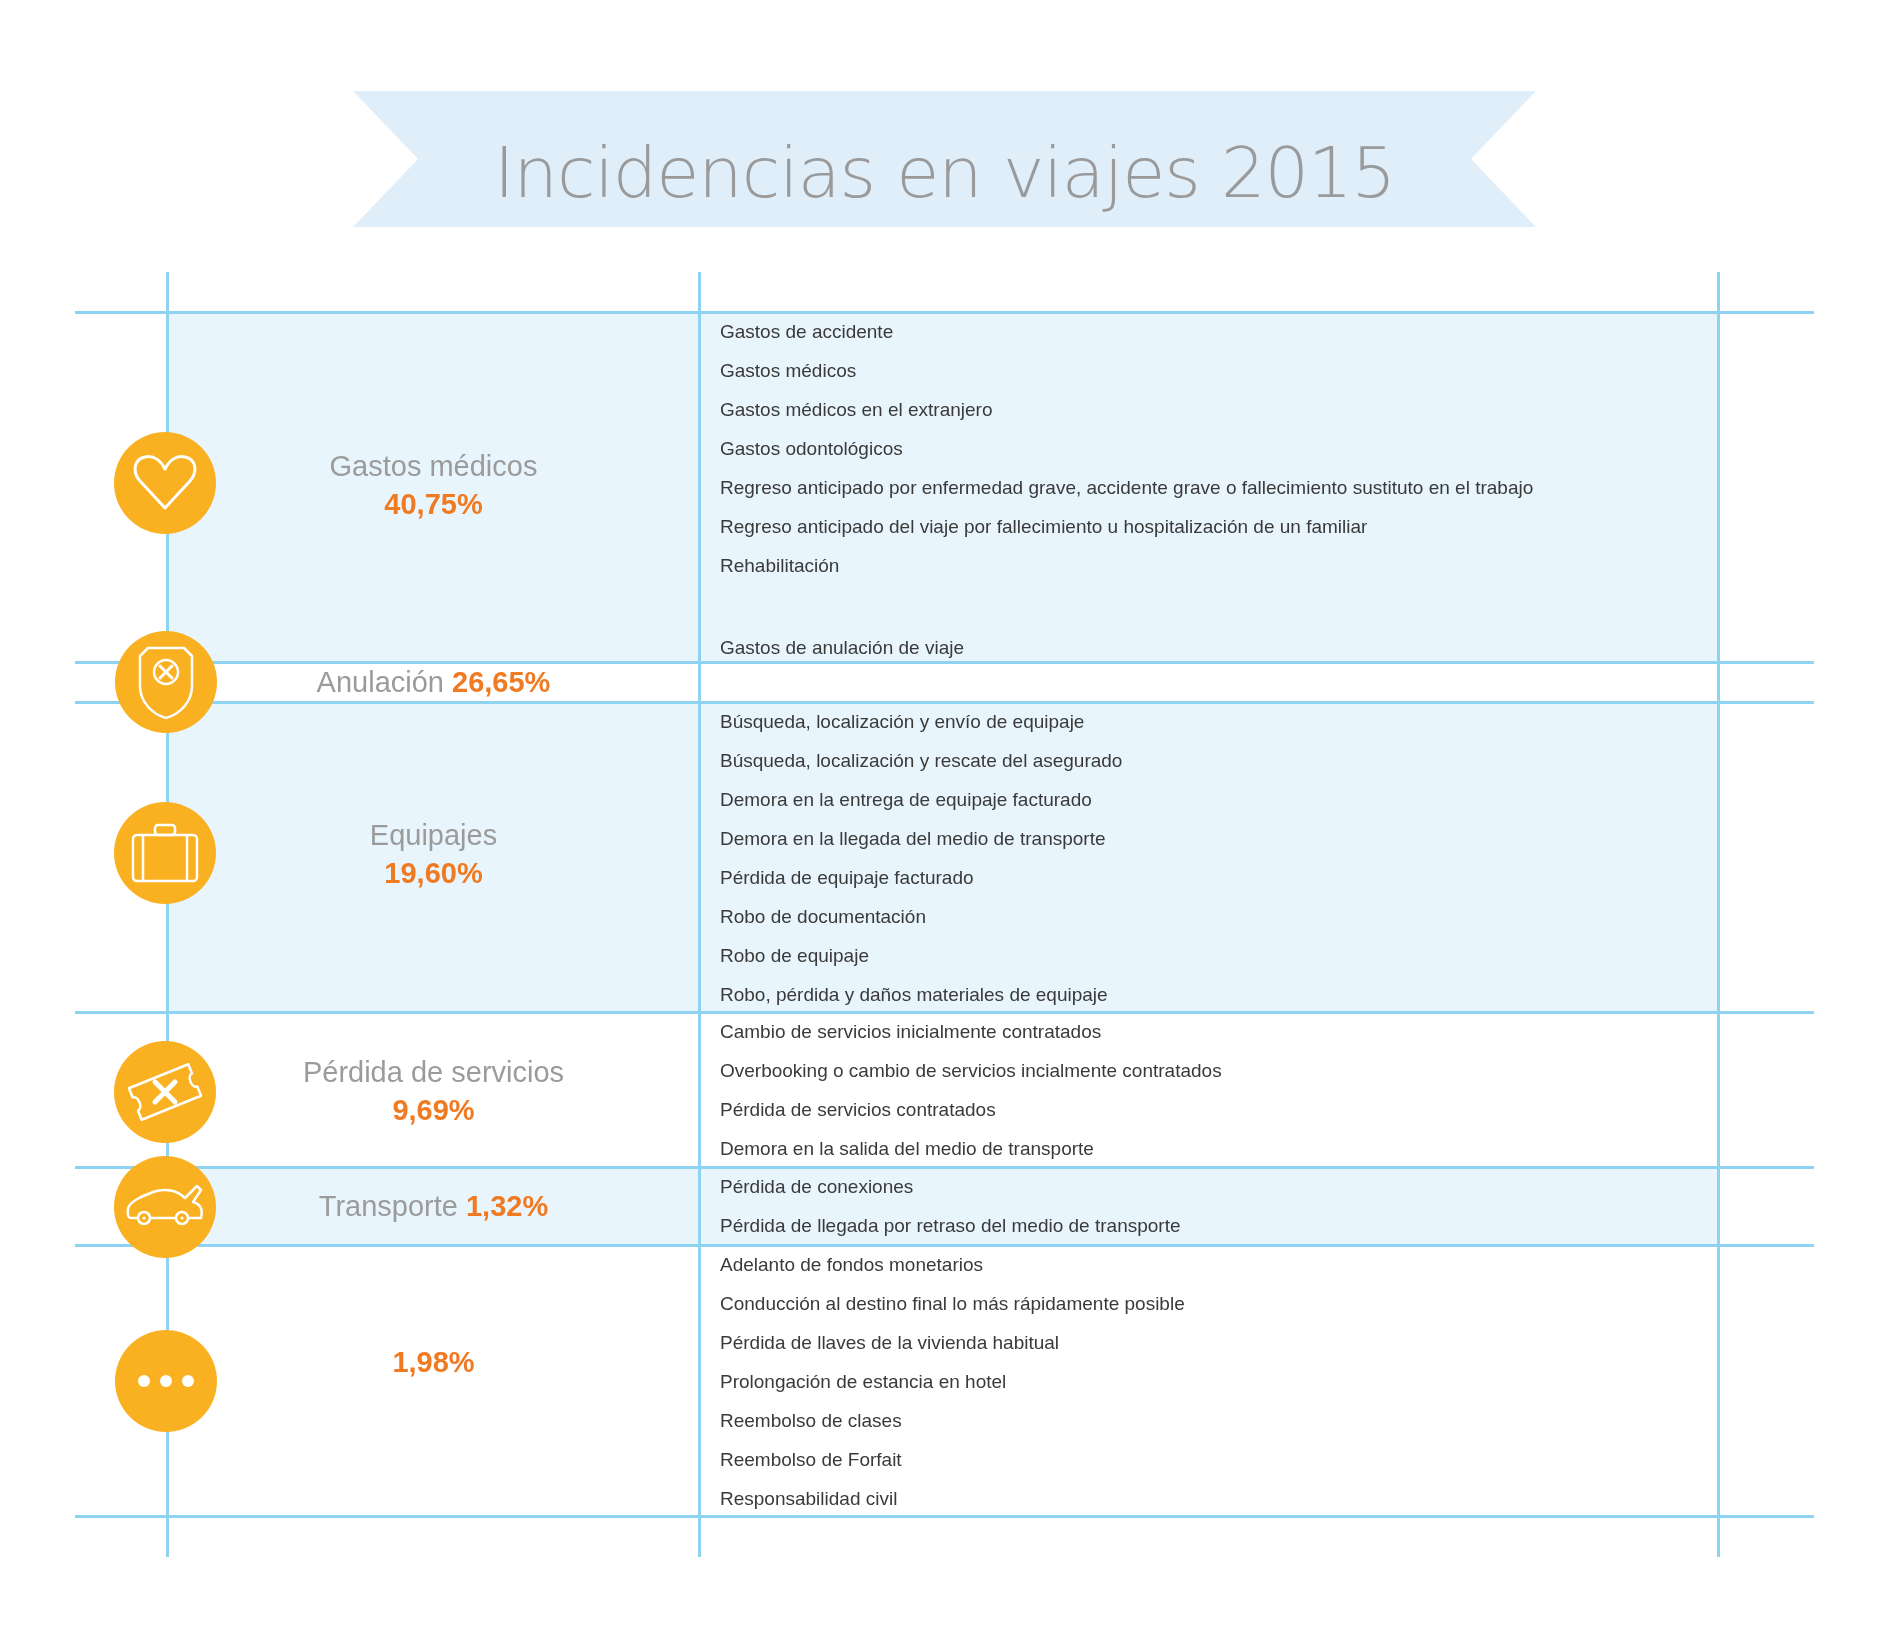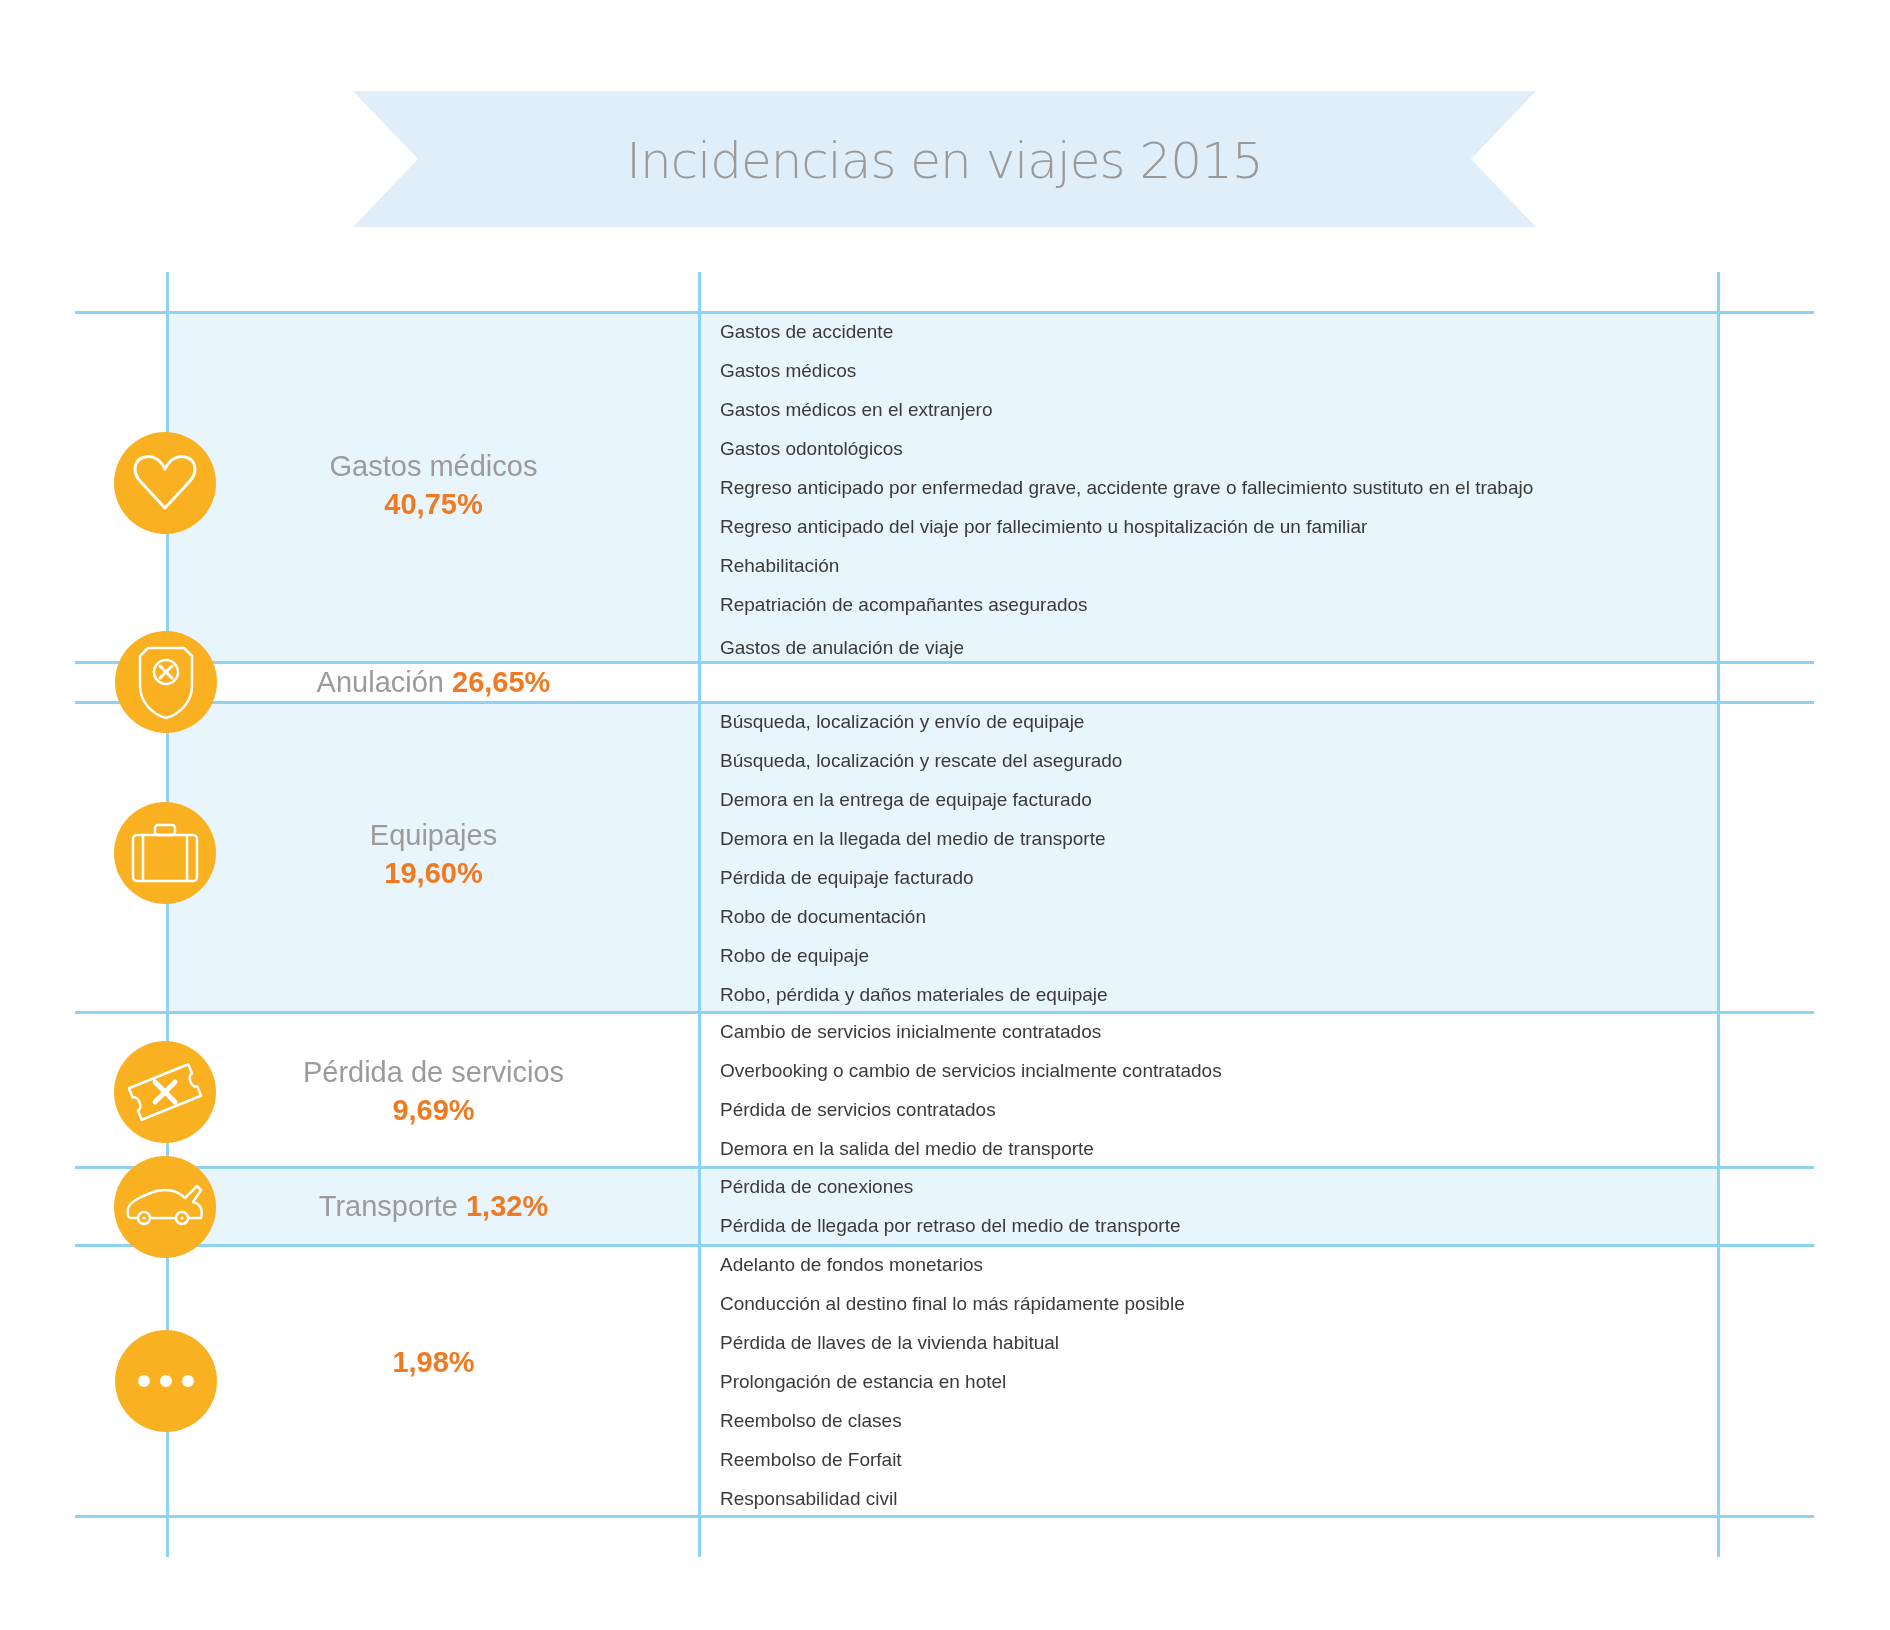--- a/index.html
+++ b/index.html
@@ -1,24 +1,24 @@
 <!DOCTYPE html>
 <html><head>
 <meta charset="utf-8">
 <style>
   html, body { margin: 0; padding: 0; background: #ffffff; }
   body { width: 1890px; height: 1630px; position: relative; overflow: hidden;
          font-family: "Liberation Sans", "DejaVu Sans", sans-serif; }
   .abs { position: absolute; }
   .banner { left: 353px; top: 91px; width: 1183px; height: 136px; }
   .banner svg { position: absolute; left: 0; top: 0; }
-  .title { position: absolute; left: 0; top: 0; width: 100%; height: 136px;
+  .title { position: absolute; left: 0; top: 12px; width: 100%; height: 136px;
            display: flex; align-items: center; justify-content: center;
            font-family: "DejaVu Sans", sans-serif; font-weight: 200;
-           font-size: 50px; color: #9a9a9a; letter-spacing: -1px; padding-top: 4px; box-sizing: border-box;}
+           font-size: 70px; color: #9a9a9a; letter-spacing: -1px; padding-top: 4px; box-sizing: border-box;}
   .band { position: absolute; left: 167px; width: 1551px; background: #e8f5fd; }
   .hline { position: absolute; left: 75px; width: 1739px; height: 3px; background: #8fd3f3; }
   .vline { position: absolute; width: 3px; background: #8fd3f3; }
   .label { position: absolute; left: 170px; width: 527px; text-align: center;
            color: #9b9b9b; font-size: 29px; line-height: 38px; }
   .pct { color: #f07a22; font-weight: bold; }
   .items { position: absolute; left: 720px; margin: 0; padding: 0; list-style: none; }
   .items li { height: 39px; line-height: 39px; font-size: 19px; color: #3a3a3a; white-space: nowrap; }
   .icon { position: absolute; width: 102px; height: 102px; border-radius: 50%;
           background: #f9b121; display: flex; align-items: center; justify-content: center; }
@@ -55,21 +55,20 @@
   <div class="pct">40,75%</div>
 </div>
 <ul class="items" style="top:312px;">
   <li>Gastos de accidente</li>
   <li>Gastos médicos</li>
   <li>Gastos médicos en el extranjero</li>
   <li>Gastos odontológicos</li>
   <li>Regreso anticipado por enfermedad grave, accidente grave o fallecimiento sustituto en el trabajo</li>
   <li>Regreso anticipado del viaje por fallecimiento u hospitalización de un familiar</li>
   <li>Rehabilitación</li>
-  <li>Repatriación de acompañantes asegurados</li>
 </ul>
 
 <div class="label" style="top:663px;">
   <span>Anulación</span>
   <span class="pct">26,65%</span>
 </div>
 <ul class="items" style="top:628px;">
   <li>Gastos de anulación de viaje</li>
 </ul>
 

